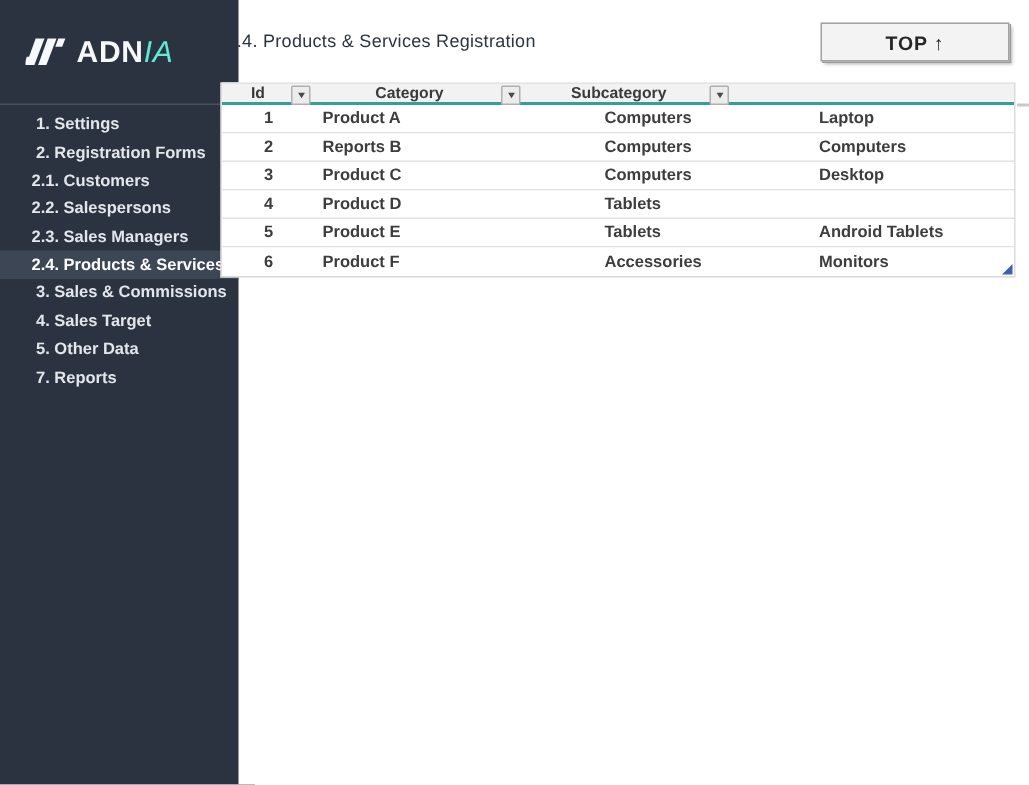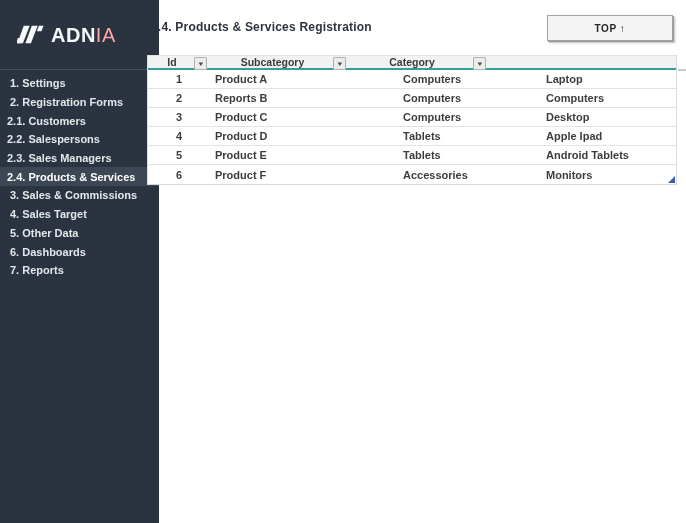--- a/index.html
+++ b/index.html
@@ -25,40 +25,40 @@
     position:absolute;left:0;top:0;width:159px;height:523px;
     background:var(--sidebar-bg);
   }
   .logo-area{
     height:70px;display:flex;align-items:center;padding-left:17px;
     border-bottom:1px solid var(--sidebar-divider);
   }
   .logo-icon{width:27px;height:19px;margin-right:7px;flex:0 0 auto;}
   .brand{color:#f6f8fa;font-size:20px;letter-spacing:.5px;line-height:1;display:flex;}
   .brand-bold{font-weight:bold;}
-  .brand-light{font-weight:normal;color:#fca5a5;}
+  .brand-light{font-weight:normal;color:#5eead4;font-style:italic;}
   .nav{padding-top:4px;}
   .nav-item{
     height:18.7px;display:flex;align-items:center;
     font-size:11px;font-weight:bold;color:var(--sidebar-text);
-    padding-left:10px;cursor:default;white-space:nowrap;
-  }
-  .nav-item.level-2{padding-left:7px;}
+    padding-left:24px;cursor:default;white-space:nowrap;
+  }
+  .nav-item.level-2{padding-left:21px;}
   .nav-item.active{background:var(--active-bg);color:#ffffff;}
   
   .page-title{
     position:absolute;left:151px;top:20px;
-    font-size:12px;font-weight:bold;color:var(--text-dark);letter-spacing:.2px;
+    font-size:12px;font-weight:normal;color:var(--text-dark);letter-spacing:.2px;
   }
   .top-button{
     position:absolute;left:547px;top:15px;width:126px;height:26px;
     background:#f3f3f3;border:1px solid #a2a2a2;
     box-shadow:1px 1px 0 0 #9a9a9a,2px 2px 2px rgba(0,0,0,.25);
     font-family:"Liberation Sans",sans-serif;
-    font-size:10px;font-weight:bold;color:#262626;letter-spacing:.6px;
+    font-size:13px;font-weight:bold;color:#262626;letter-spacing:.6px;
     display:flex;align-items:center;justify-content:center;cursor:pointer;
   }
   
   .table{
     position:absolute;left:147px;top:55px;width:530px;
     border-left:1px solid #dcdcdc;border-right:1px solid #dcdcdc;
     border-bottom:1px solid #d9d9d9;background:#fff;
   }
   .thead{
     display:flex;height:15px;background:var(--header-bg);
@@ -118,49 +118,48 @@
     <nav class="nav">
         <div class="nav-item level-1">1. Settings</div>
         <div class="nav-item level-1">2. Registration Forms</div>
         <div class="nav-item level-2">2.1. Customers</div>
         <div class="nav-item level-2">2.2. Salespersons</div>
         <div class="nav-item level-2">2.3. Sales Managers</div>
         <div class="nav-item level-2 active">2.4. Products &amp; Services</div>
         <div class="nav-item level-1">3. Sales &amp; Commissions</div>
         <div class="nav-item level-1">4. Sales Target</div>
         <div class="nav-item level-1">5. Other Data</div>
-        <div class="nav-item level-1">6. Dashboards</div>
         <div class="nav-item level-1">7. Reports</div>
       </nav>
   </aside>
 
   <h1 class="page-title">2.4. Products &amp; Services Registration</h1>
 
   <button class="top-button">TOP ↑</button>
 
   <div class="table">
     <div class="thead">
         <div class="th c0">
           <span class="th-label">Id</span>
           <button class="filter-btn">
             <span class="filter-arrow">▼</span>
           </button>
         </div>
+        <div class="th c2">
+          <span class="th-label">Category</span>
+          <button class="filter-btn">
+            <span class="filter-arrow">▼</span>
+          </button>
+        </div>
         <div class="th c3">
           <span class="th-label">Subcategory</span>
           <button class="filter-btn">
             <span class="filter-arrow">▼</span>
           </button>
         </div>
-        <div class="th c2">
-          <span class="th-label">Category</span>
-          <button class="filter-btn">
-            <span class="filter-arrow">▼</span>
-          </button>
-        </div>
       </div>
     <div class="tbody">
         <div class="tr">
           <div class="td c0">1</div>
           <div class="td c1">Product A</div>
           <div class="td c2">Computers</div>
           <div class="td c3">Laptop</div>
         </div>
         <div class="tr">
           <div class="td c0">2</div>
@@ -171,21 +170,20 @@
         <div class="tr">
           <div class="td c0">3</div>
           <div class="td c1">Product C</div>
           <div class="td c2">Computers</div>
           <div class="td c3">Desktop</div>
         </div>
         <div class="tr">
           <div class="td c0">4</div>
           <div class="td c1">Product D</div>
           <div class="td c2">Tablets</div>
-          <div class="td c3">Apple Ipad</div>
         </div>
         <div class="tr">
           <div class="td c0">5</div>
           <div class="td c1">Product E</div>
           <div class="td c2">Tablets</div>
           <div class="td c3">Android Tablets</div>
         </div>
         <div class="tr">
           <div class="td c0">6</div>
           <div class="td c1">Product F</div>

